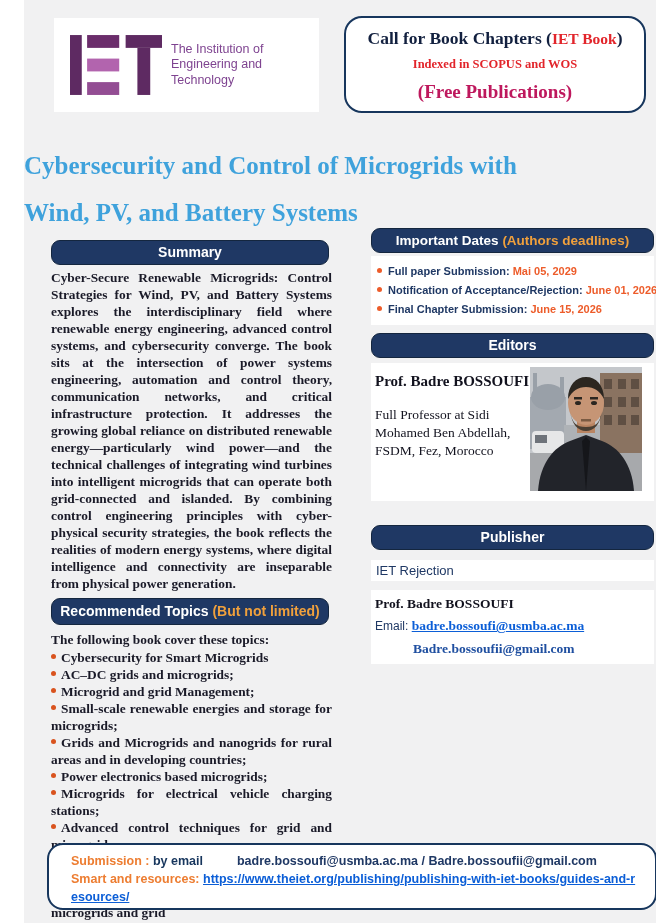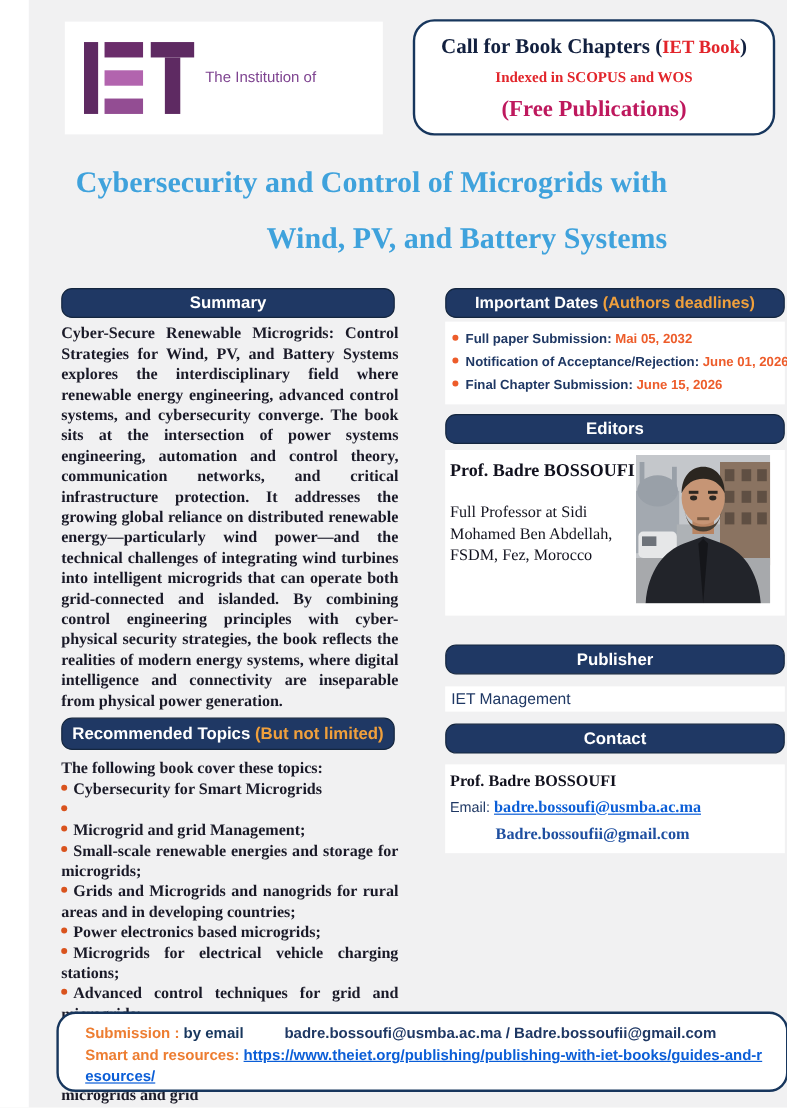--- a/index.html
+++ b/index.html
@@ -15,27 +15,27 @@
 
   .call-box{position:absolute;left:320px;top:16px;width:302px;height:97px;box-sizing:border-box;
     background:#FFFFFF;border:2.5px solid #17365D;border-radius:18px;text-align:center;
     font-family:"Liberation Serif",serif;padding-top:10px;}
   .call-line1{font-size:17.5px;font-weight:bold;color:#12203F;}
   .call-badge{color:#E2252B;font-size:15.5px;font-weight:bold;}
   .call-paren{color:#12203F;}
   .call-line2{margin-top:8px;font-size:12.5px;font-weight:bold;color:#E2252B;}
   .call-line3{margin-top:9px;font-size:19px;font-weight:bold;color:#be185d;}
 
-  .main-title{position:absolute;top:129px;left:0;width:532px;margin:0;text-align:right;
+  .main-title{position:absolute;top:142px;left:0;width:532px;margin:0;text-align:left;
     font-family:"Liberation Serif",serif;font-weight:bold;font-size:25px;line-height:47px;
     color:#3FA2DC;}
 
   
   .col-left{position:absolute;left:27px;top:240px;width:281px;}
-  .col-right{position:absolute;left:347px;top:240px;width:283px;}
+  .col-right{position:absolute;left:347px;top:228px;width:283px;}
 
   .bar{background:#1F3864;border:1.5px solid #14263F;border-radius:9px;color:#FFFFFF;
     text-align:center;font-weight:bold;font-size:14px;height:25px;line-height:23px;
     box-sizing:border-box;}
   .bar .note{color:#F0A03C;}
   .bar-left{width:278px;}
   .bar-topics{font-size:14px;height:27px;line-height:25px;margin-top:6px;}
   .bar-dates{font-size:13.5px;}
 
   .serifbody{font-family:"Liberation Serif",serif;font-weight:bold;color:#1A1A28;}
@@ -93,20 +93,21 @@
     <svg class="logo-mark" width="92" height="60" viewBox="0 0 86 56">
       <rect x="0" y="0" width="11" height="56" fill="#5E2A62"></rect>
       <rect x="16" y="0" width="30" height="12" fill="#6B2D6B"></rect>
       <rect x="16" y="22" width="30" height="12" fill="#B264AE"></rect>
       <rect x="16" y="44" width="30" height="12" fill="#934D93"></rect>
       <rect x="52" y="0" width="34" height="12" fill="#5E2A62"></rect>
       <rect x="63" y="12" width="12" height="44" fill="#5E2A62"></rect>
     </svg>
     <div class="logo-caption">
       <div>The Institution of</div>
+      <div>Engineering and Technology</div>
     </div>
   </div>
 
   <div class="call-box">
     <div class="call-line1"><span>Call for Book Chapters </span><span class="call-paren">(</span><span class="call-badge">IET Book</span><span class="call-paren">)</span></div>
     <div class="call-line2">Indexed in SCOPUS and WOS</div>
     <div class="call-line3">(Free Publications)</div>
   </div>
 
   <h1 class="main-title">
@@ -117,21 +118,21 @@
   <div class="col-left">
     <div class="bar bar-left">Summary</div>
     <p class="serifbody summary-body">Cyber-Secure Renewable Microgrids: Control Strategies for Wind, PV, and Battery Systems explores the interdisciplinary field where renewable energy engineering, advanced control systems, and cybersecurity converge. The book sits at the intersection of power systems engineering, automation and control theory, communication networks, and critical infrastructure protection. It addresses the growing global reliance on distributed renewable energy—particularly wind power—and the technical challenges of integrating wind turbines into intelligent microgrids that can operate both grid-connected and islanded. By combining control engineering principles with cyber-physical security strategies, the book reflects the realities of modern energy systems, where digital intelligence and connectivity are inseparable from physical power generation.</p>
 
     <div class="bar bar-left bar-topics"><span>Recommended Topics </span><span class="note">(But not limited)</span></div>
     <p class="serifbody topics-intro">The following book cover these topics:</p>
     <div class="topics-list">
 
         <p class="serifbody topic-item"><span class="dot"></span><span>Cybersecurity for Smart Microgrids</span></p>
 
-        <p class="serifbody topic-item"><span class="dot"></span></p>
+        <p class="serifbody topic-item"><span class="dot"></span><span>AC–DC grids and microgrids;</span></p>
 
         <p class="serifbody topic-item"><span class="dot"></span><span>Microgrid and grid Management;</span></p>
 
         <p class="serifbody topic-item"><span class="dot"></span><span>Small-scale renewable energies and storage for microgrids;</span></p>
 
         <p class="serifbody topic-item"><span class="dot"></span><span>Grids and Microgrids and nanogrids for rural areas and in developing countries;</span></p>
 
         <p class="serifbody topic-item"><span class="dot"></span><span>Power electronics based microgrids;</span></p>
 
         <p class="serifbody topic-item"><span class="dot"></span><span>Microgrids for electrical vehicle charging stations;</span></p>
@@ -141,21 +142,21 @@
         <p class="serifbody topic-item"><span class="dot"></span><span>Smart metering and power quality for microgrids;</span></p>
 
         <p class="serifbody topic-item"><span class="dot"></span><span>Reviews on the state of the art in the area of microgrids and grid</span></p>
       </div>
   </div>
 
   <div class="col-right">
     <div class="bar bar-dates"><span>Important Dates </span><span class="note">(Authors deadlines)</span></div>
     <div class="white-box dates-box">
 
-        <p class="date-item"><span class="dot"></span><span class="dlabel">Full paper Submission: </span><span class="dval">Mai 05, 2032</span></p>
+        <p class="date-item"><span class="dot"></span><span class="dlabel">Full paper Submission: </span><span class="dval">Mai 05, 2029</span></p>
 
         <p class="date-item"><span class="dot"></span><span class="dlabel">Notification of Acceptance/Rejection: </span><span class="dval">June 01, 2026</span></p>
 
         <p class="date-item"><span class="dot"></span><span class="dlabel">Final Chapter Submission: </span><span class="dval">June 15, 2026</span></p>
       </div>
 
     <div class="bar bar-editors">Editors</div>
     <div class="white-box editors-box">
       <div class="editor-info">
         <p class="editor-name">Prof. Badre BOSSOUFI</p>
@@ -193,23 +194,22 @@
           <ellipse cx="48" cy="36" rx="3" ry="2" fill="#2B2620"></ellipse>
           <ellipse cx="64" cy="36" rx="3" ry="2" fill="#2B2620"></ellipse>
           <rect x="44" y="30" width="8" height="2.5" fill="#2B2620"></rect>
           <rect x="60" y="30" width="8" height="2.5" fill="#2B2620"></rect>
           <rect x="51" y="52" width="10" height="2.5" fill="#7A5A42"></rect>
         </svg>
       </div>
     </div>
 
     <div class="bar bar-publisher">Publisher</div>
-    <div class="white-box publisher-strip">IET Management</div>
-
-    <div class="bar bar-contact">Contact</div>
+    <div class="white-box publisher-strip">IET Rejection</div>
+
     <div class="white-box contact-box">
       <p class="contact-name">Prof. Badre BOSSOUFI</p>
       <p class="contact-email"><span>Email:</span> <a class="email-link">badre.bossoufi@usmba.ac.ma</a></p>
       <p class="contact-email2"><a class="email-link2">Badre.bossoufii@gmail.com</a></p>
     </div>
   </div>
 
   <div class="vline"></div>
 
   <div class="footer-box">

